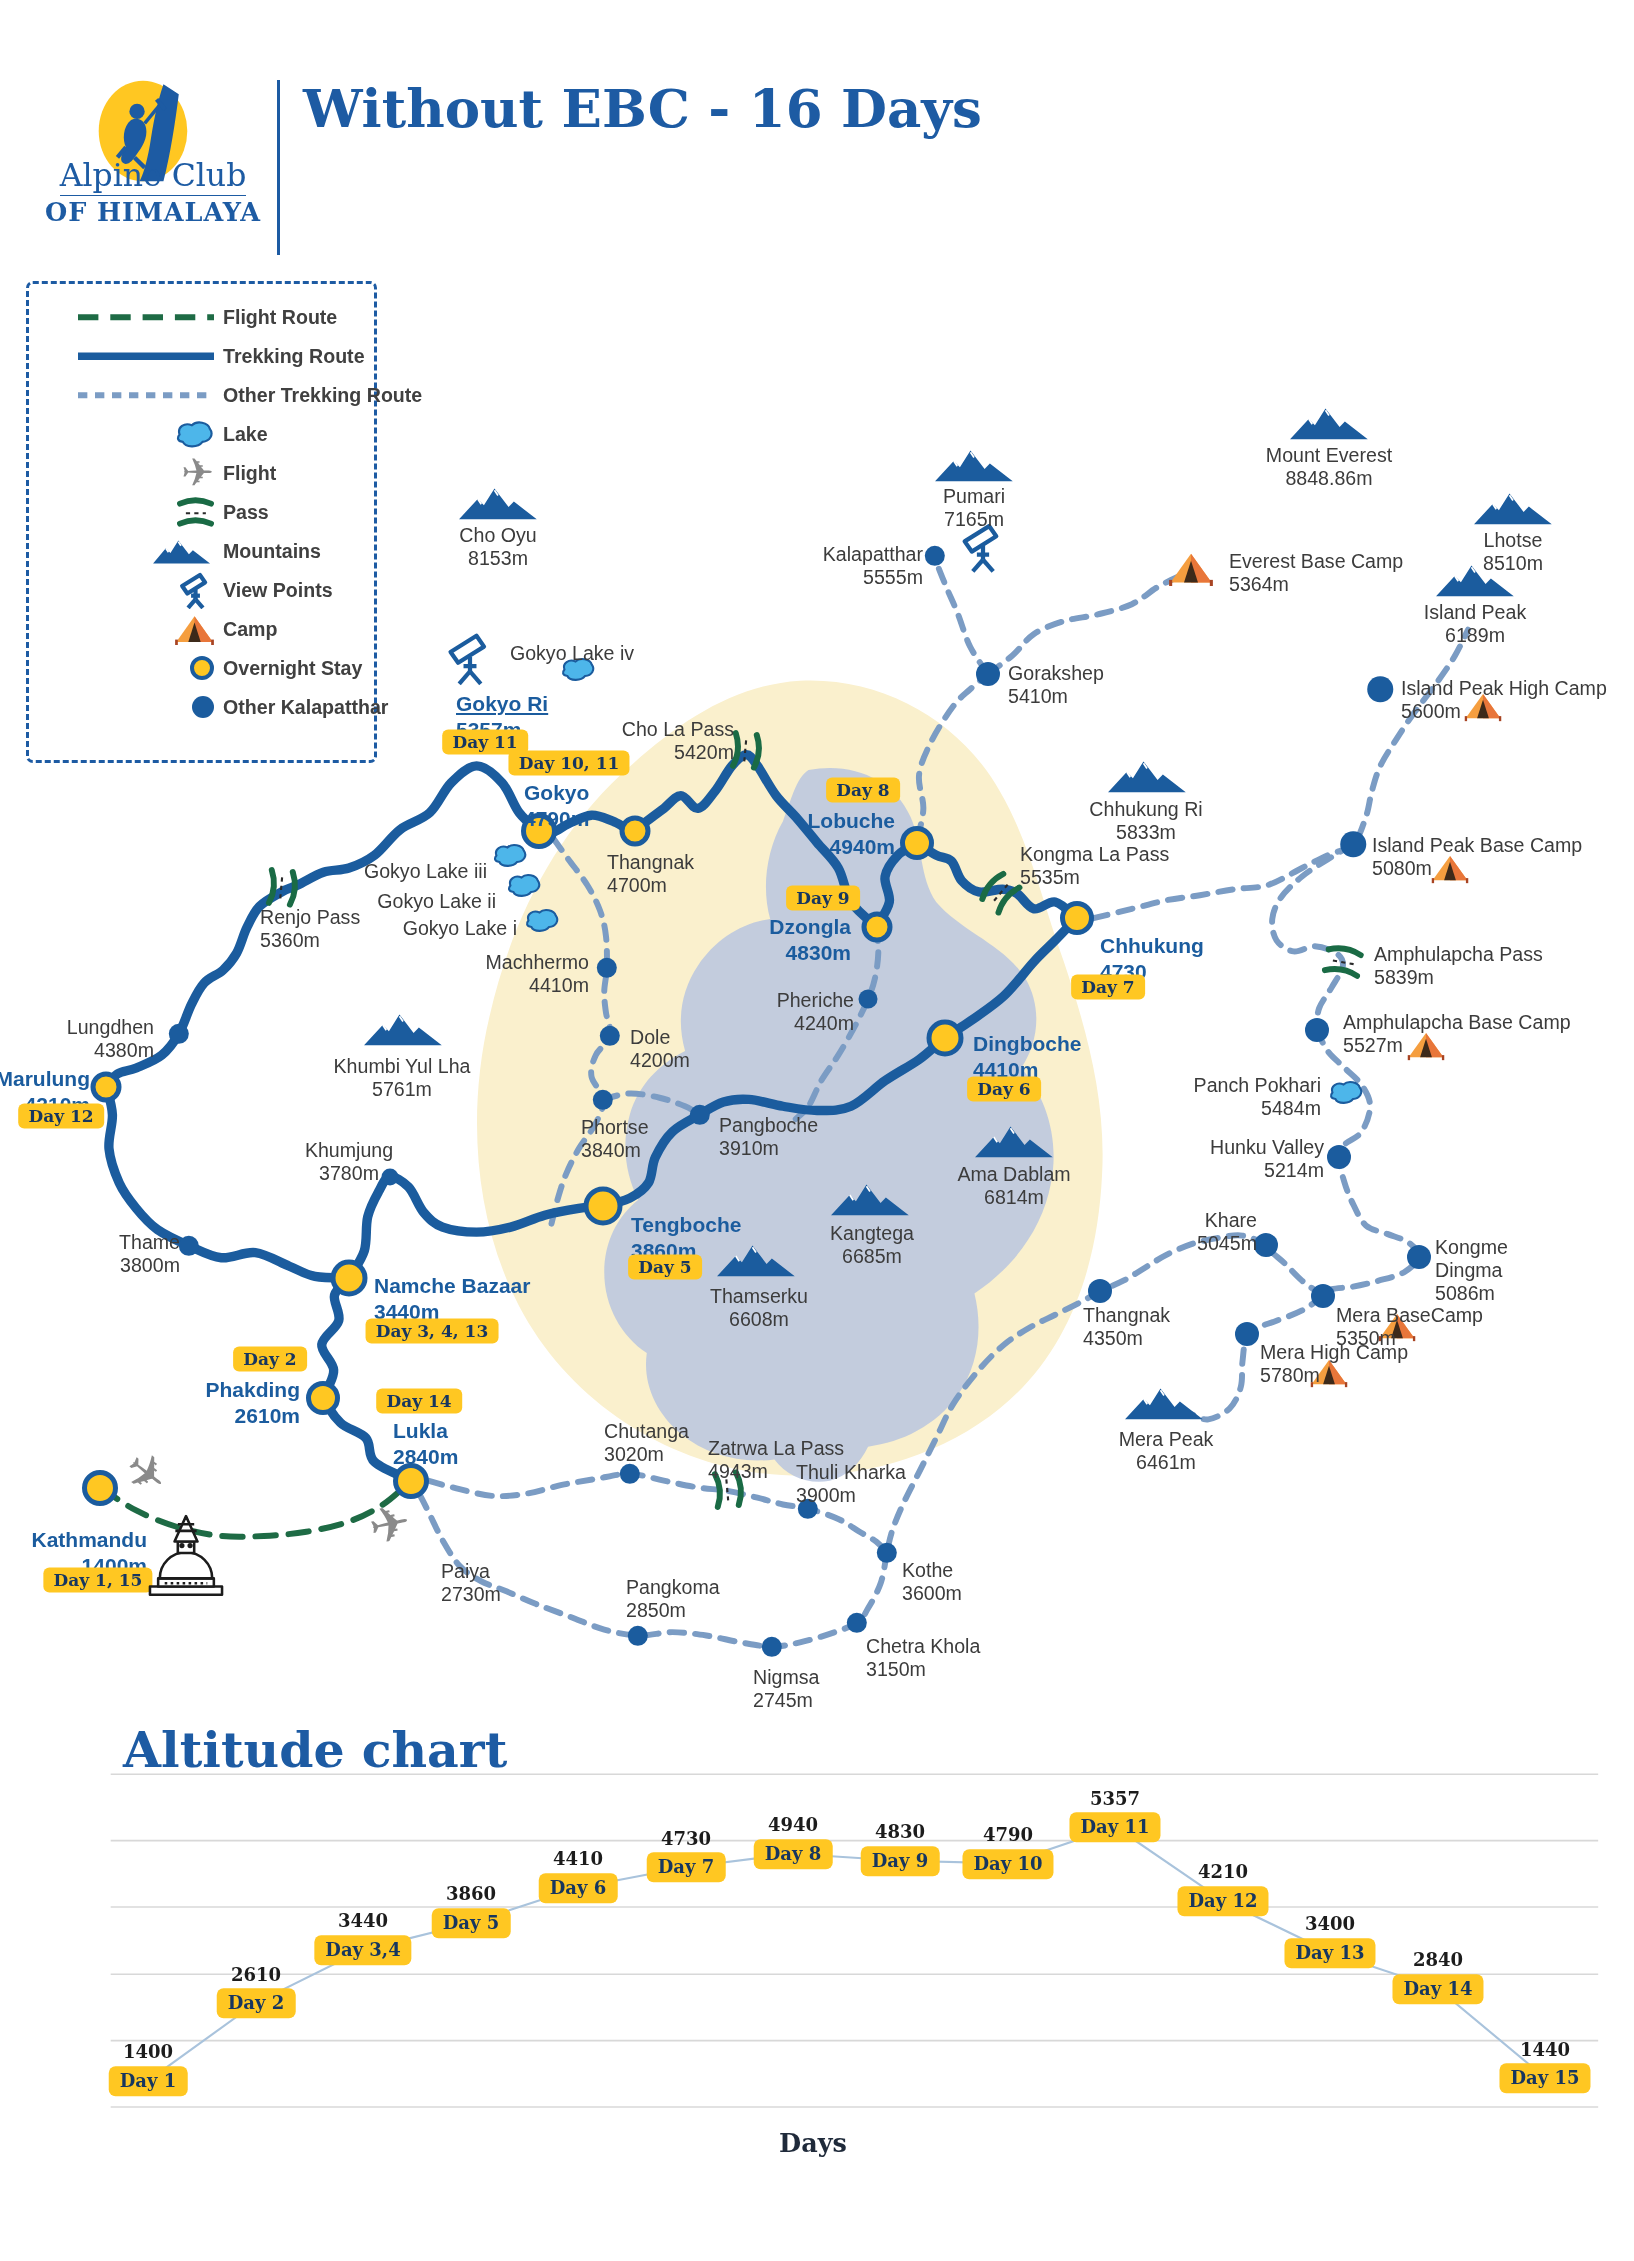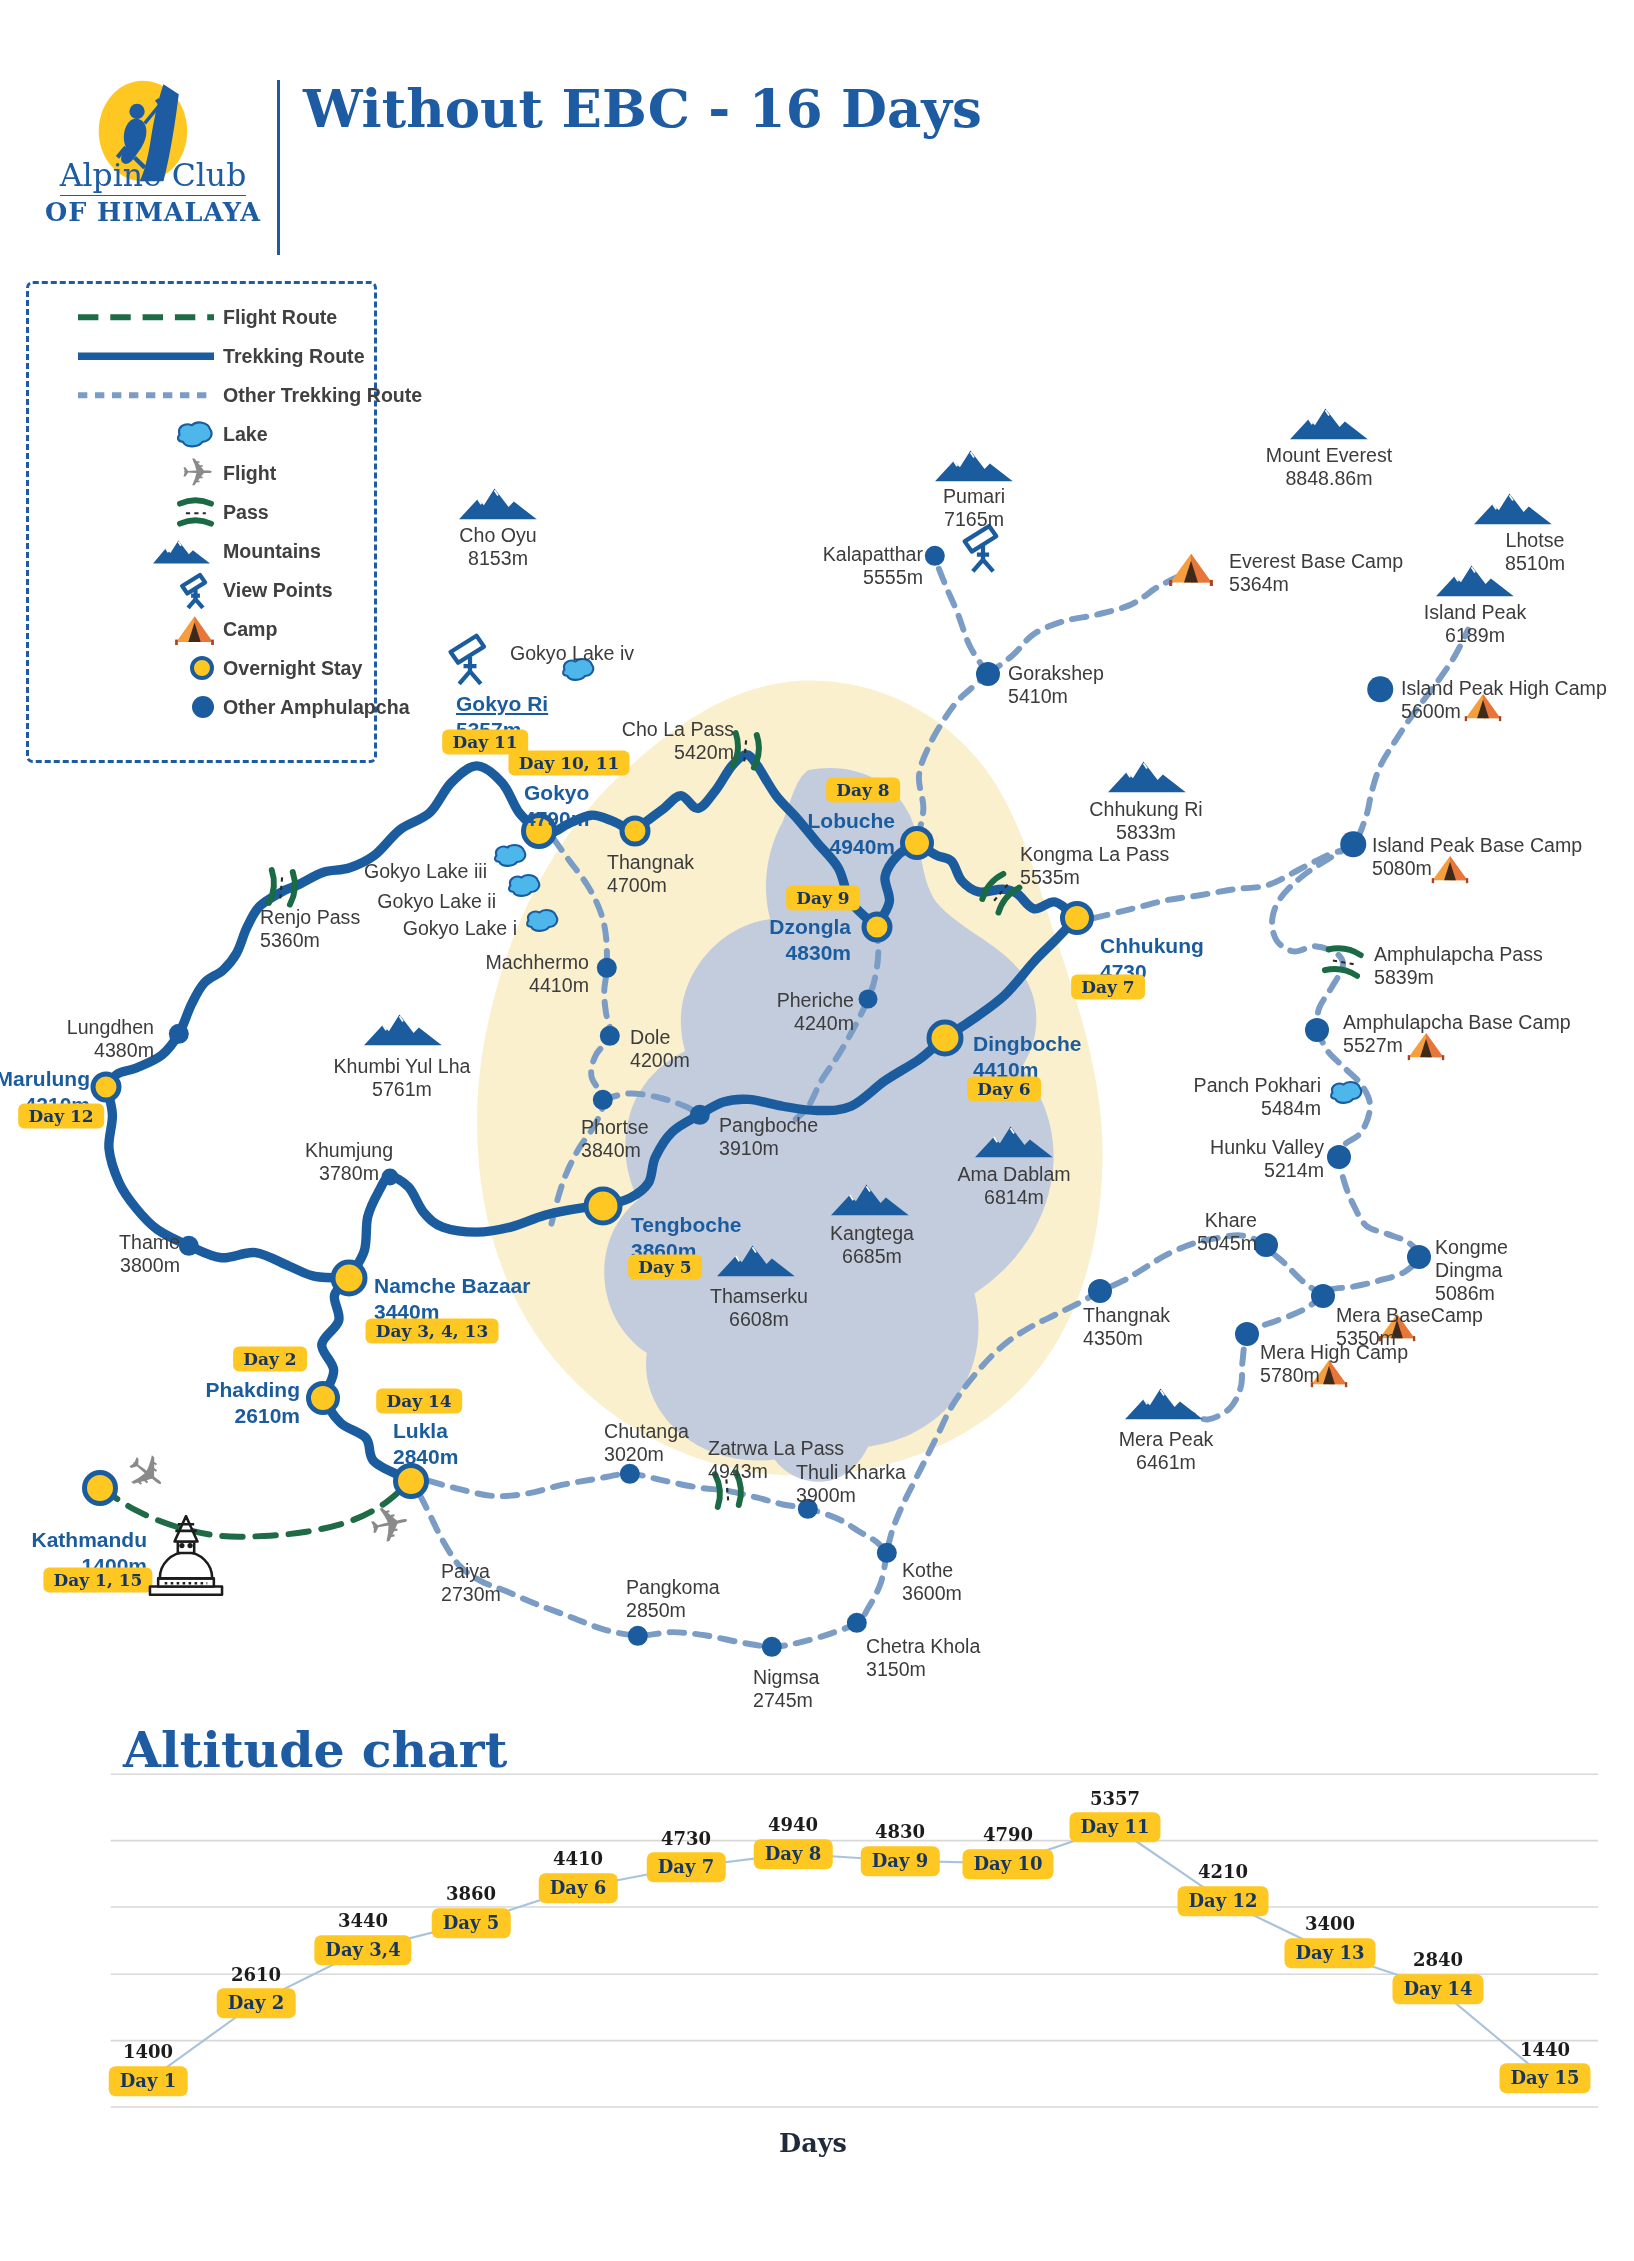--- a/index.html
+++ b/index.html
@@ -195,21 +195,21 @@
       <div class="lg-row">
         <span class="lg-icon">
           <span style="width:24px;height:24px;border-radius:50%;background:#ffc722;border:4.3px solid #1b5c9e;display:inline-block;box-sizing:border-box;"></span>
         </span>
         <span class="lg-label">Overnight Stay</span>
       </div>
       <div class="lg-row">
         <span class="lg-icon">
           <span style="width:22px;height:22px;border-radius:50%;background:#1b5c9e;display:inline-block;"></span>
         </span>
-        <span class="lg-label">Other Amphulapcha</span>
+        <span class="lg-label">Other Kalapatthar</span>
       </div>
     </div>
 
   <div id="map-layer">
       <div class="ovn" style="height: 36px; width: 36px; left: 100px; top: 1488px;"></div>
       <div class="loc-label blue right" style="left: auto; top: 1527px; right: 1487px; transform: none;">
         <div>Kathmandu</div>
         <div>1400m</div>
       </div>
       <div class="mapbadge" style="left: 98px; top: 1580px;">Day 1, 15</div>
@@ -529,21 +529,21 @@
      <path d="M28.080000000000002 17.68 L32.24 23.92 M47.84 7.280000000000001 L52 13.52" stroke="#fff" stroke-width="2"></path>
         </svg></div>
       <div class="loc-label center" style="left: 1329px; top: 444px;">
         <div>Mount Everest</div>
         <div>8848.86m</div>
       </div>
       <div class="icon-abs" style="left: 1513px; top: 509px;"><svg width="89" height="37" viewBox="0 0 104 43.68">
           <path d="M6 41.6 L28.080000000000002 17.68 L35.36 24.96 L47.84 5.2 L64.48 27.04 L70.72 20.8 L97.75999999999999 41.6 Z" fill="#1b5c9e"></path>
      <path d="M28.080000000000002 17.68 L32.24 23.92 M47.84 7.280000000000001 L52 13.52" stroke="#fff" stroke-width="2"></path>
         </svg></div>
-      <div class="loc-label center" style="left: 1513px; top: 529px; margin-left: 22px;">
+      <div class="loc-label center" style="left: 1513px; top: 529px;">
         <div>Lhotse</div>
         <div>8510m</div>
       </div>
       <div class="icon-abs" style="left: 1475px; top: 581px;"><svg width="89" height="37" viewBox="0 0 104 43.68">
           <path d="M6 41.6 L28.080000000000002 17.68 L35.36 24.96 L47.84 5.2 L64.48 27.04 L70.72 20.8 L97.75999999999999 41.6 Z" fill="#1b5c9e"></path>
      <path d="M28.080000000000002 17.68 L32.24 23.92 M47.84 7.280000000000001 L52 13.52" stroke="#fff" stroke-width="2"></path>
         </svg></div>
       <div class="loc-label center" style="left: 1475px; top: 601px;">
         <div>Island Peak</div>
         <div>6189m</div>

